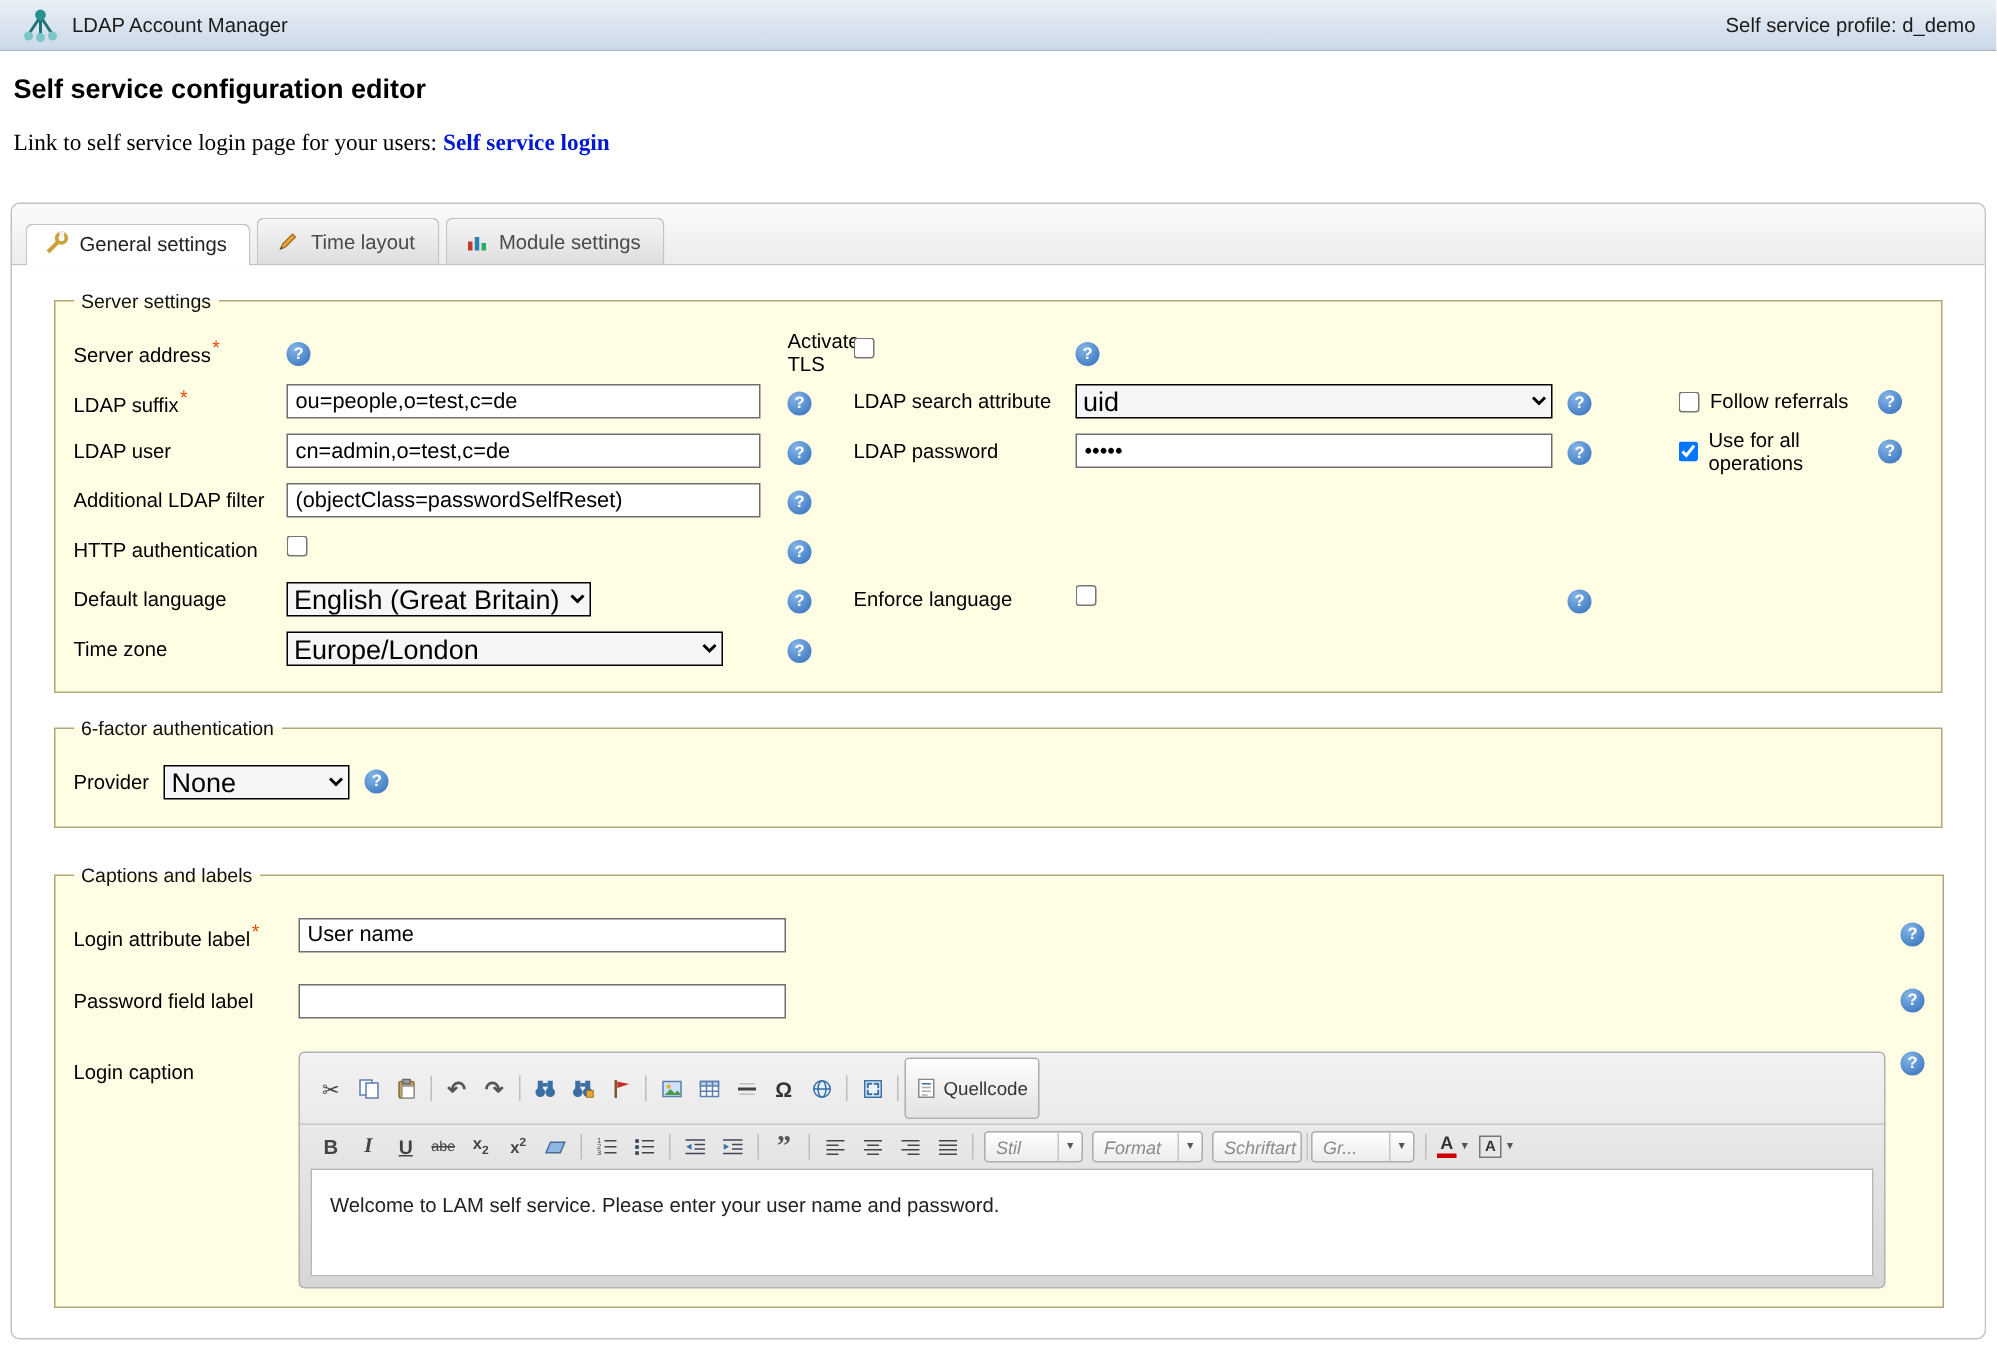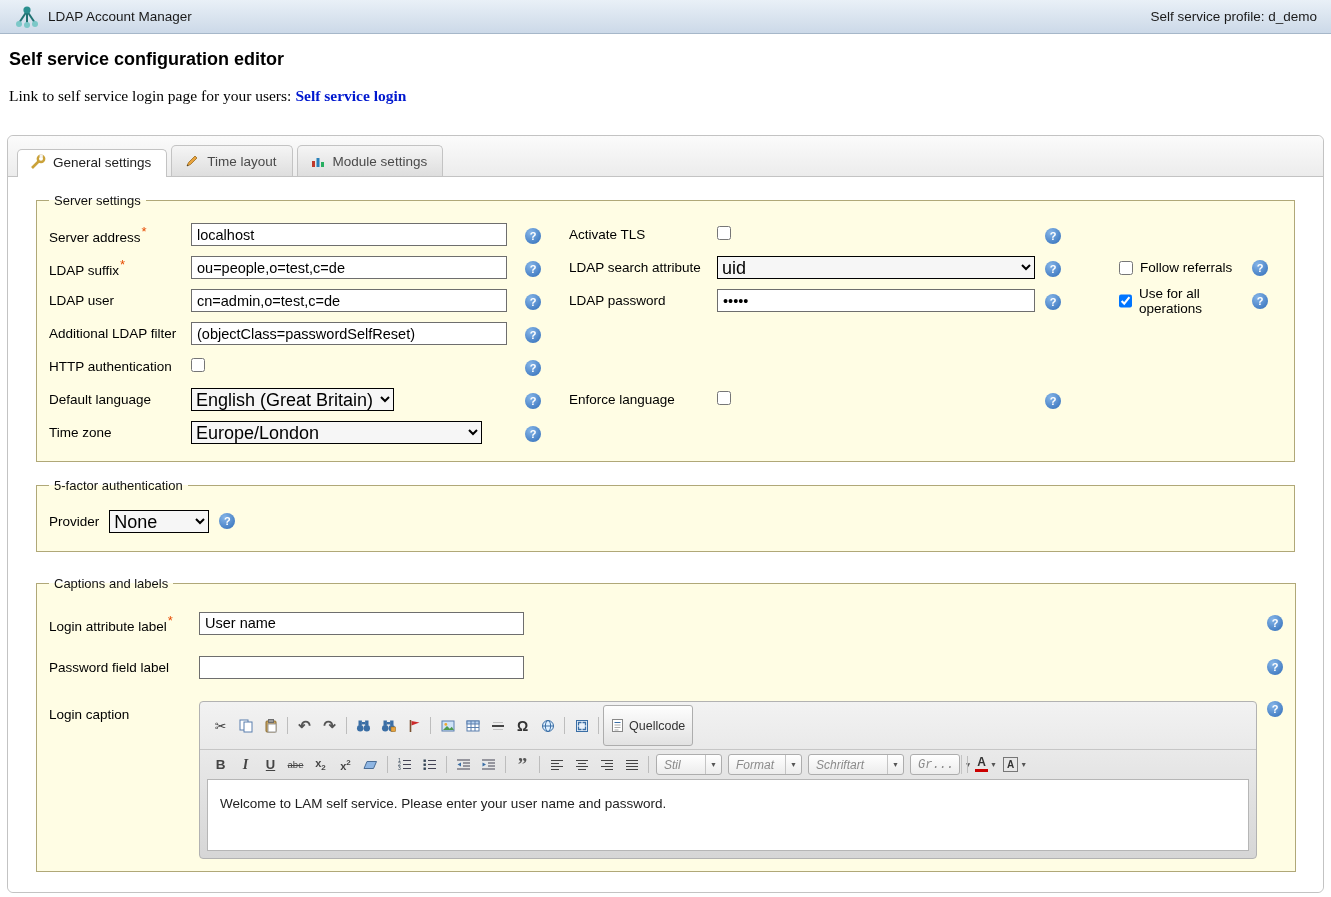--- a/index.html
+++ b/index.html
@@ -45,21 +45,21 @@
   .crow .help { justify-self:end; }
 
   .flabel { font-size:13.5px; color:#000; }
   .req { color:#e64a00; font-size:13px; vertical-align:super; margin-left:1px; }
 
   .ti { height:23px; border:1px solid #6e6e6e; background:#fff; padding:0 5px;
     font-size:14.5px; font-family:"Liberation Sans",sans-serif; color:#000; }
   .w316 { width:316px; } .w325 { width:325px; }
   select { height:23px; font-size:18px; font-family:"Liberation Sans",sans-serif;
     border:1px solid #000000; background:#f6f6f6; color:#000; }
-  .w318 { width:318px; } .w203 { width:203px; } .w291 { width:291px; } .w112 { width:100px; }
+  .w318 { width:318px; } .w203 { width:203px; } .w291 { width:291px; } .w112 { width:124px; }
   input[type=checkbox] { width:14px; height:14px; cursor:pointer; }
 
   .help { width:16px; height:16px; border-radius:50%; color:#fff; font-weight:bold;
     font-size:11px; line-height:16px; display:inline-flex; align-items:center; justify-content:center;
     background:radial-gradient(circle at 35% 28%, #85b5e8, #2f6cb8); cursor:pointer; flex:0 0 16px; }
 
   .right-extra { display:flex; align-items:center; gap:7px; margin-left:30px; padding-right:14px; }
   .right-extra .help { margin-left:auto; }
 
   .tfrow { display:flex; align-items:center; gap:10px; min-height:36px; }
@@ -85,21 +85,21 @@
   .g.quote { font-family:"Liberation Serif",serif; font-weight:bold; font-size:19px; color:#555; line-height:10px; }
   .src-btn { display:inline-flex; align-items:center; gap:5px; height:41px; padding:0 7px;
     border:1px solid #adadad; border-radius:3px; background:linear-gradient(#fefefe,#e2e2e2);
     font-size:12.5px; color:#333; cursor:pointer; }
   .combo { display:inline-flex; align-items:stretch; height:21px; border:1px solid #adadad;
     border-radius:3px; background:linear-gradient(#ffffff,#ececec); margin:0 3px; cursor:pointer; }
   .combo .lbl { display:flex; align-items:center; padding:0 7px; font-size:12px; color:#8a8a8a;
     font-style:italic; flex:1; }
   .combo .arrow { display:flex; align-items:center; padding:0 4px; border-left:1px solid #c4c4c4;
     font-size:7px; color:#555; }
-  .cw66 { width:66px; } .cw74 { width:74px; } .cw78 { width:96px; } .cw50 { width:50px;font-family:Liberation Mono, monospace; }
+  .cw66 { width:66px; } .cw74 { width:74px; } .cw78 { width:60px; } .cw50 { width:69px; }
   .colorbtn { display:inline-flex; align-items:center; gap:2px; padding:0 3px; }
   .colA { display:inline-flex; flex-direction:column; align-items:center; line-height:11px;
     font-size:12px; font-weight:bold; color:#333; }
   .colA .bar { display:block; width:13px; height:3px; margin-top:1px; }
   .bar.red { background:#c00; }
   .boxA { border:1px solid #777; background:#e7e7e7; font-size:10px; font-weight:bold;
     padding:0 3px; line-height:13px; color:#333; }
   .mini-arrow { font-size:7px; color:#555; }
   .editor-content { background:#fff; border:1px solid #b6b6b6; margin:0 7px 7px 7px;
     height:72px; padding:16px 12px; font-size:13.5px; color:#222; }
@@ -156,21 +156,20 @@
     </div>
   </div>
 
   <div class="tabcontent">
 
     <fieldset class="fs1">
       <legend>Server settings</legend>
 
       <div class="srow">
         <span class="flabel"><span>Server address</span><span class="req">*</span></span>
-        <div><input type="text" class="ti w316" value="localhost" style=""></div>
         <div><span class="help">?</span></div>
         <span class="flabel">Activate TLS</span>
         <div><input type="checkbox" style=""></div>
         <div><span class="help">?</span></div>
         <div></div>
       </div>
 
       <div class="srow">
         <span class="flabel"><span>LDAP suffix</span><span class="req">*</span></span>
         <div><input type="text" class="ti w316" value="ou=people,o=test,c=de" style=""></div>
@@ -234,21 +233,21 @@
         <div><select class="w291"><option>Europe/London</option></select></div>
         <div><span class="help">?</span></div>
         <div></div>
           <div></div>
           <div></div>
           <div></div>
       </div>
     </fieldset>
 
     <fieldset class="fs2">
-      <legend>5-factor authentication</legend>
+      <legend>6-factor authentication</legend>
       <div class="tfrow">
         <span class="flabel">Provider</span>
         <select class="w112"><option>None</option></select>
         <span class="help">?</span>
       </div>
     </fieldset>
 
     <fieldset>
       <legend>Captions and labels</legend>
 

